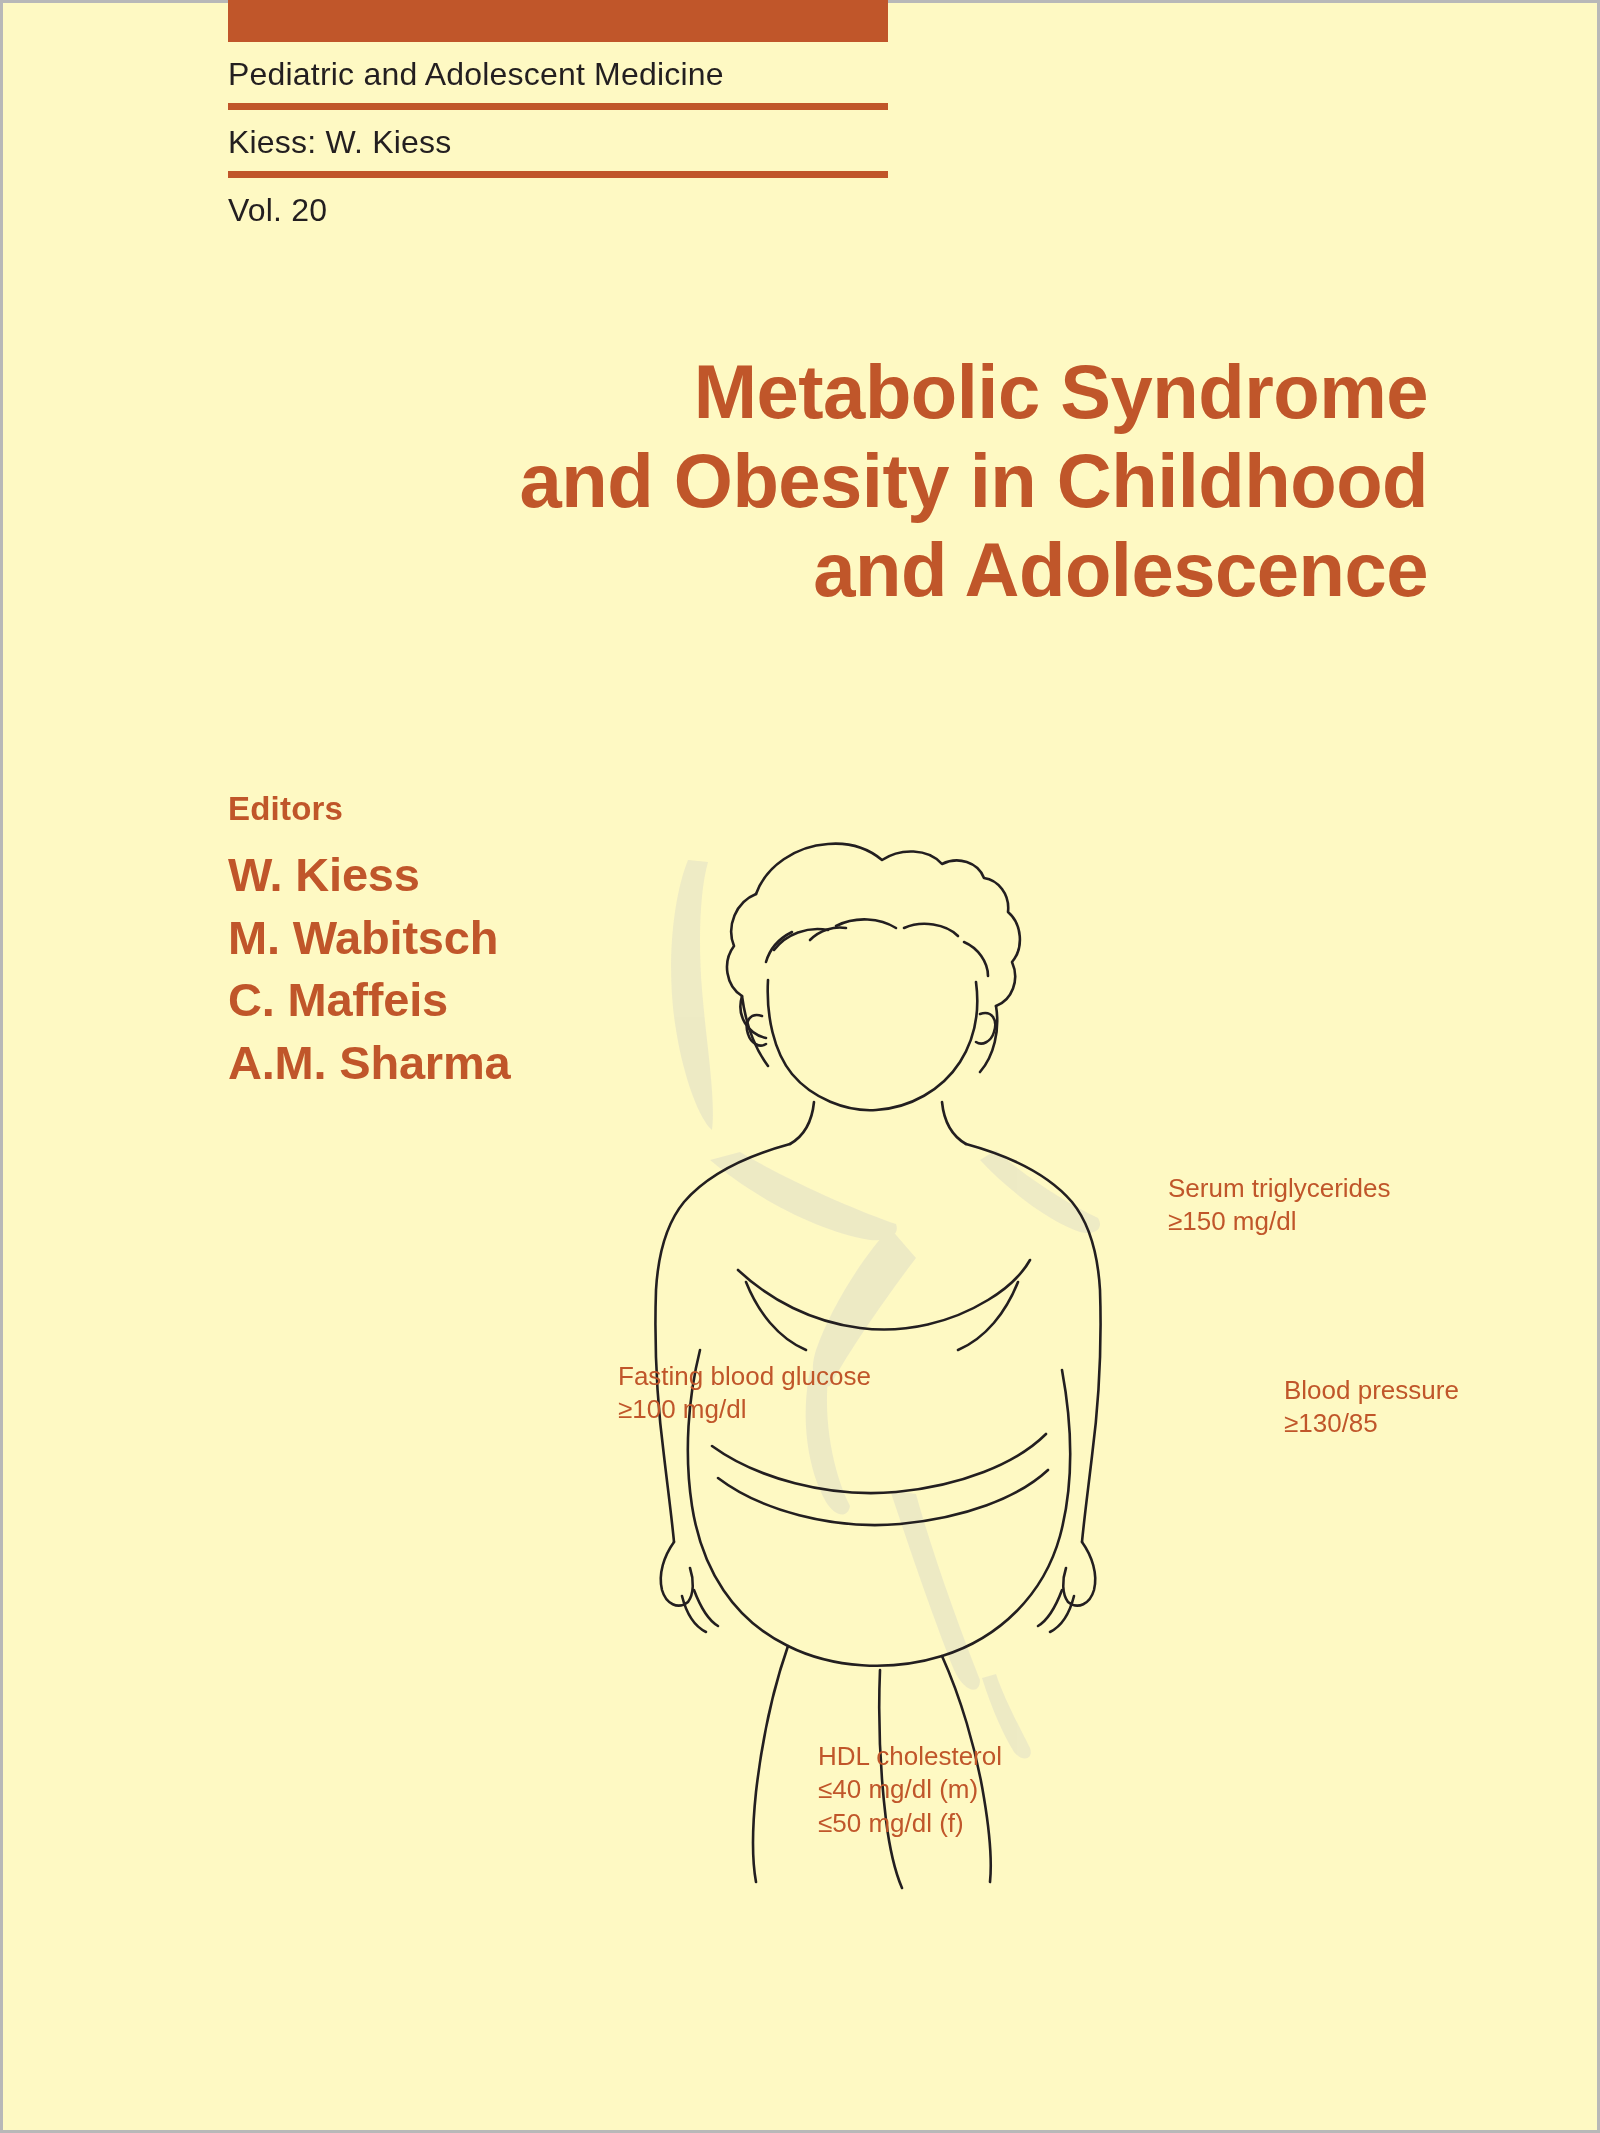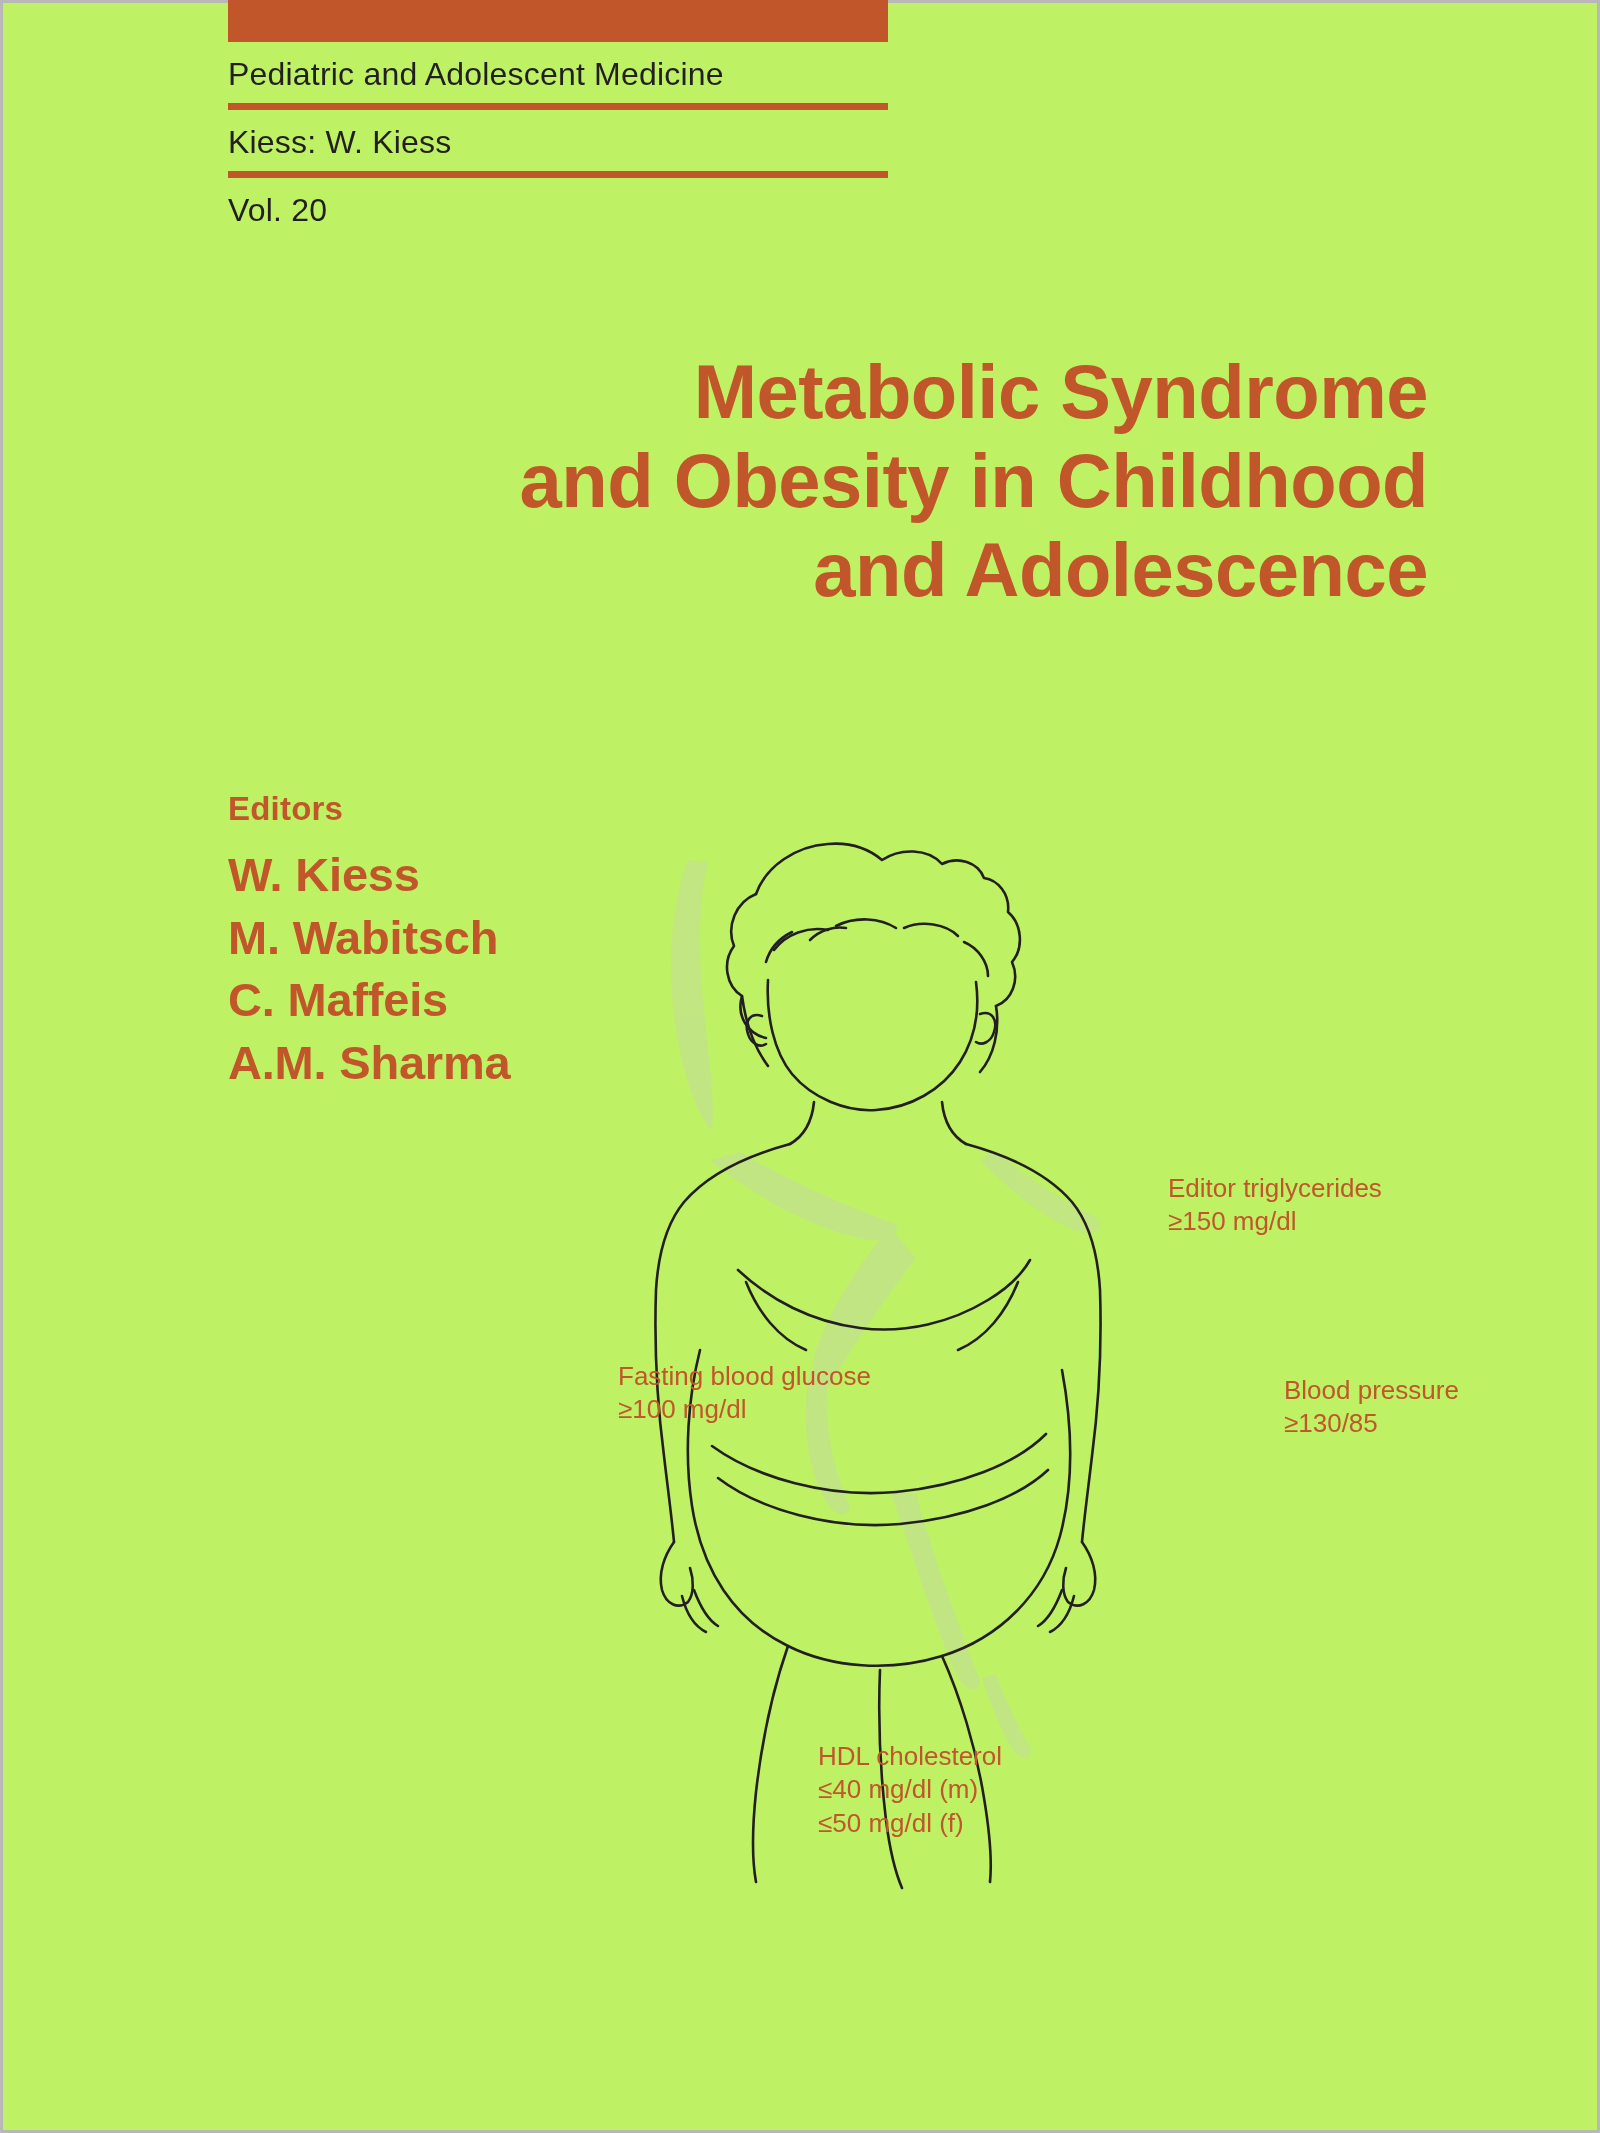--- a/index.html
+++ b/index.html
@@ -7,21 +7,21 @@
     padding: 0;
     background: #ffffff;
   }
   body {
     font-family: "Liberation Sans", sans-serif;
   }
   .page {
     position: relative;
     width: 1600px;
     height: 2133px;
-    background: #bef264;
+    background: #fef9c3;
     box-sizing: border-box;
     overflow: hidden;
   }
   .page-border {
     position: absolute;
     left: 0; top: 0;
     width: 1600px;
     height: 2133px;
     border: 3px solid #b8b8b8;
     box-sizing: border-box;
@@ -223,21 +223,21 @@
         <path d="M502 760 C496 776 488 790 478 796"></path>
 
         <path d="M228 816 C214 856 202 910 196 962 C192 1000 192 1030 196 1052"></path>
         <path d="M320 840 C318 888 320 940 326 990 C330 1022 336 1044 342 1058"></path>
         <path d="M382 826 C400 866 416 918 424 968 C430 1004 432 1032 430 1052"></path>
       </g>
     </svg>
   </div>
 
   <div class="annot annot-triglycerides">
-    <span class="ln">Editor triglycerides</span>
+    <span class="ln">Serum triglycerides</span>
     <span class="ln">≥150 mg/dl</span>
   </div>
 
   <div class="annot annot-glucose">
     <span class="ln">Fasting blood glucose</span>
     <span class="ln">≥100 mg/dl</span>
   </div>
 
   <div class="annot annot-bloodpressure">
     <span class="ln">Blood pressure</span>

